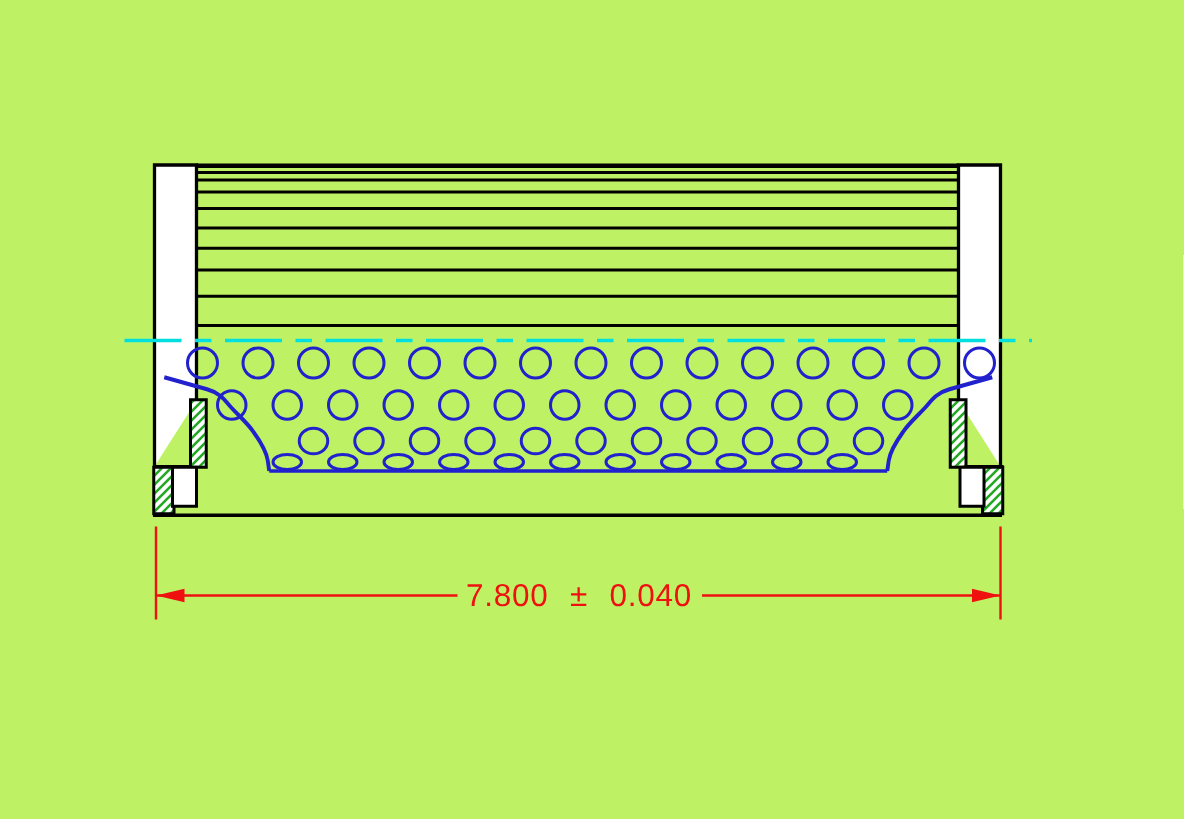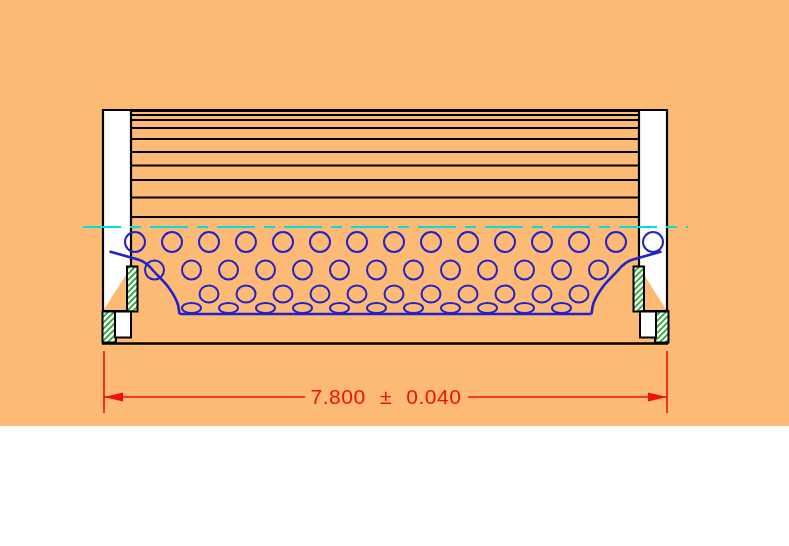--- a/index.html
+++ b/index.html
@@ -1,16 +1,16 @@
 <!DOCTYPE html>
 <html style="--outline: #000000; --core: #2121cd; --centerline: #00dede; --dim: #ef1010;"><head>
 <meta charset="utf-8">
 <style>
   html,body{margin:0;padding:0;background:#ffffff;}
-  .canvas{position:relative;width:789px;height:426px;background:#fdba74;overflow:hidden;
+  .canvas{position:relative;width:789px;height:546px;background:#bef264;overflow:hidden;
           font-family:"Liberation Sans", sans-serif;}
   svg{position:absolute;left:0;top:0;}
   .black-line{stroke:var(--outline,#000);fill:none;}
   .cap{fill:#ffffff;stroke:var(--outline,#000);stroke-width:2.2;}
   .hatchbox{fill:url(#hatch);stroke:var(--outline,#000);stroke-width:2;}
   .whitebox{fill:#ffffff;stroke:var(--outline,#000);stroke-width:2;}
   .core{stroke:var(--core,#2121cd);fill:none;}
   .dim{stroke:var(--dim,#ef1010);fill:none;stroke-width:1.6;}
   .dim-arrow{fill:var(--dim,#ef1010);stroke:none;}
   .dim-text{fill:var(--dim,#ef1010);font-size:21px;word-spacing:8px;letter-spacing:0.5px;}

